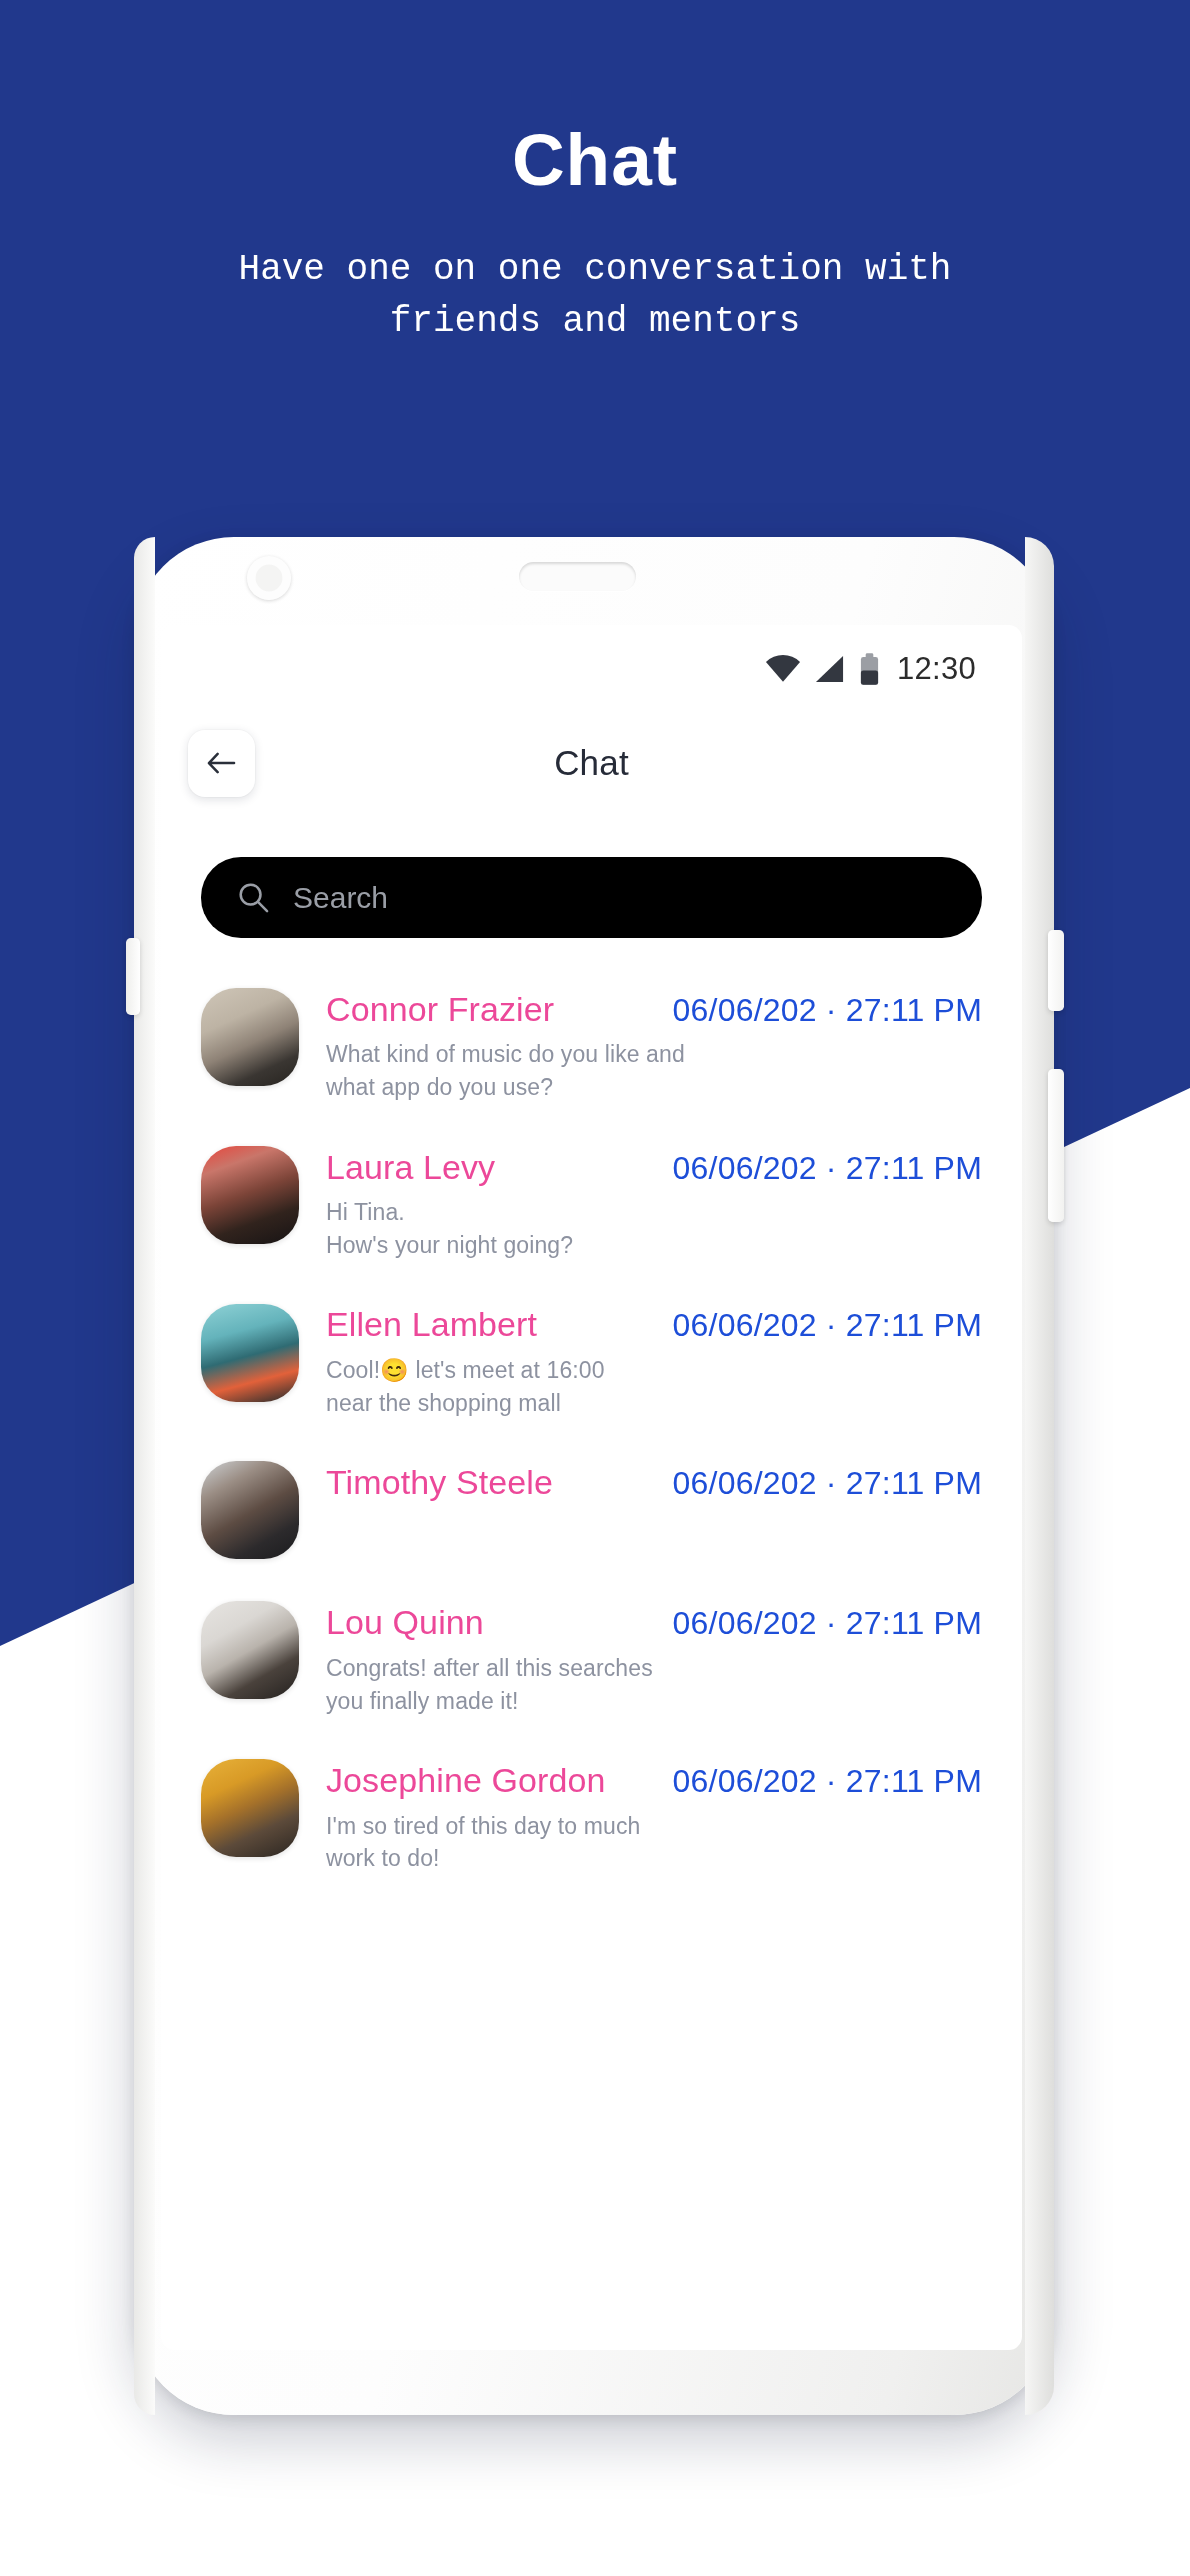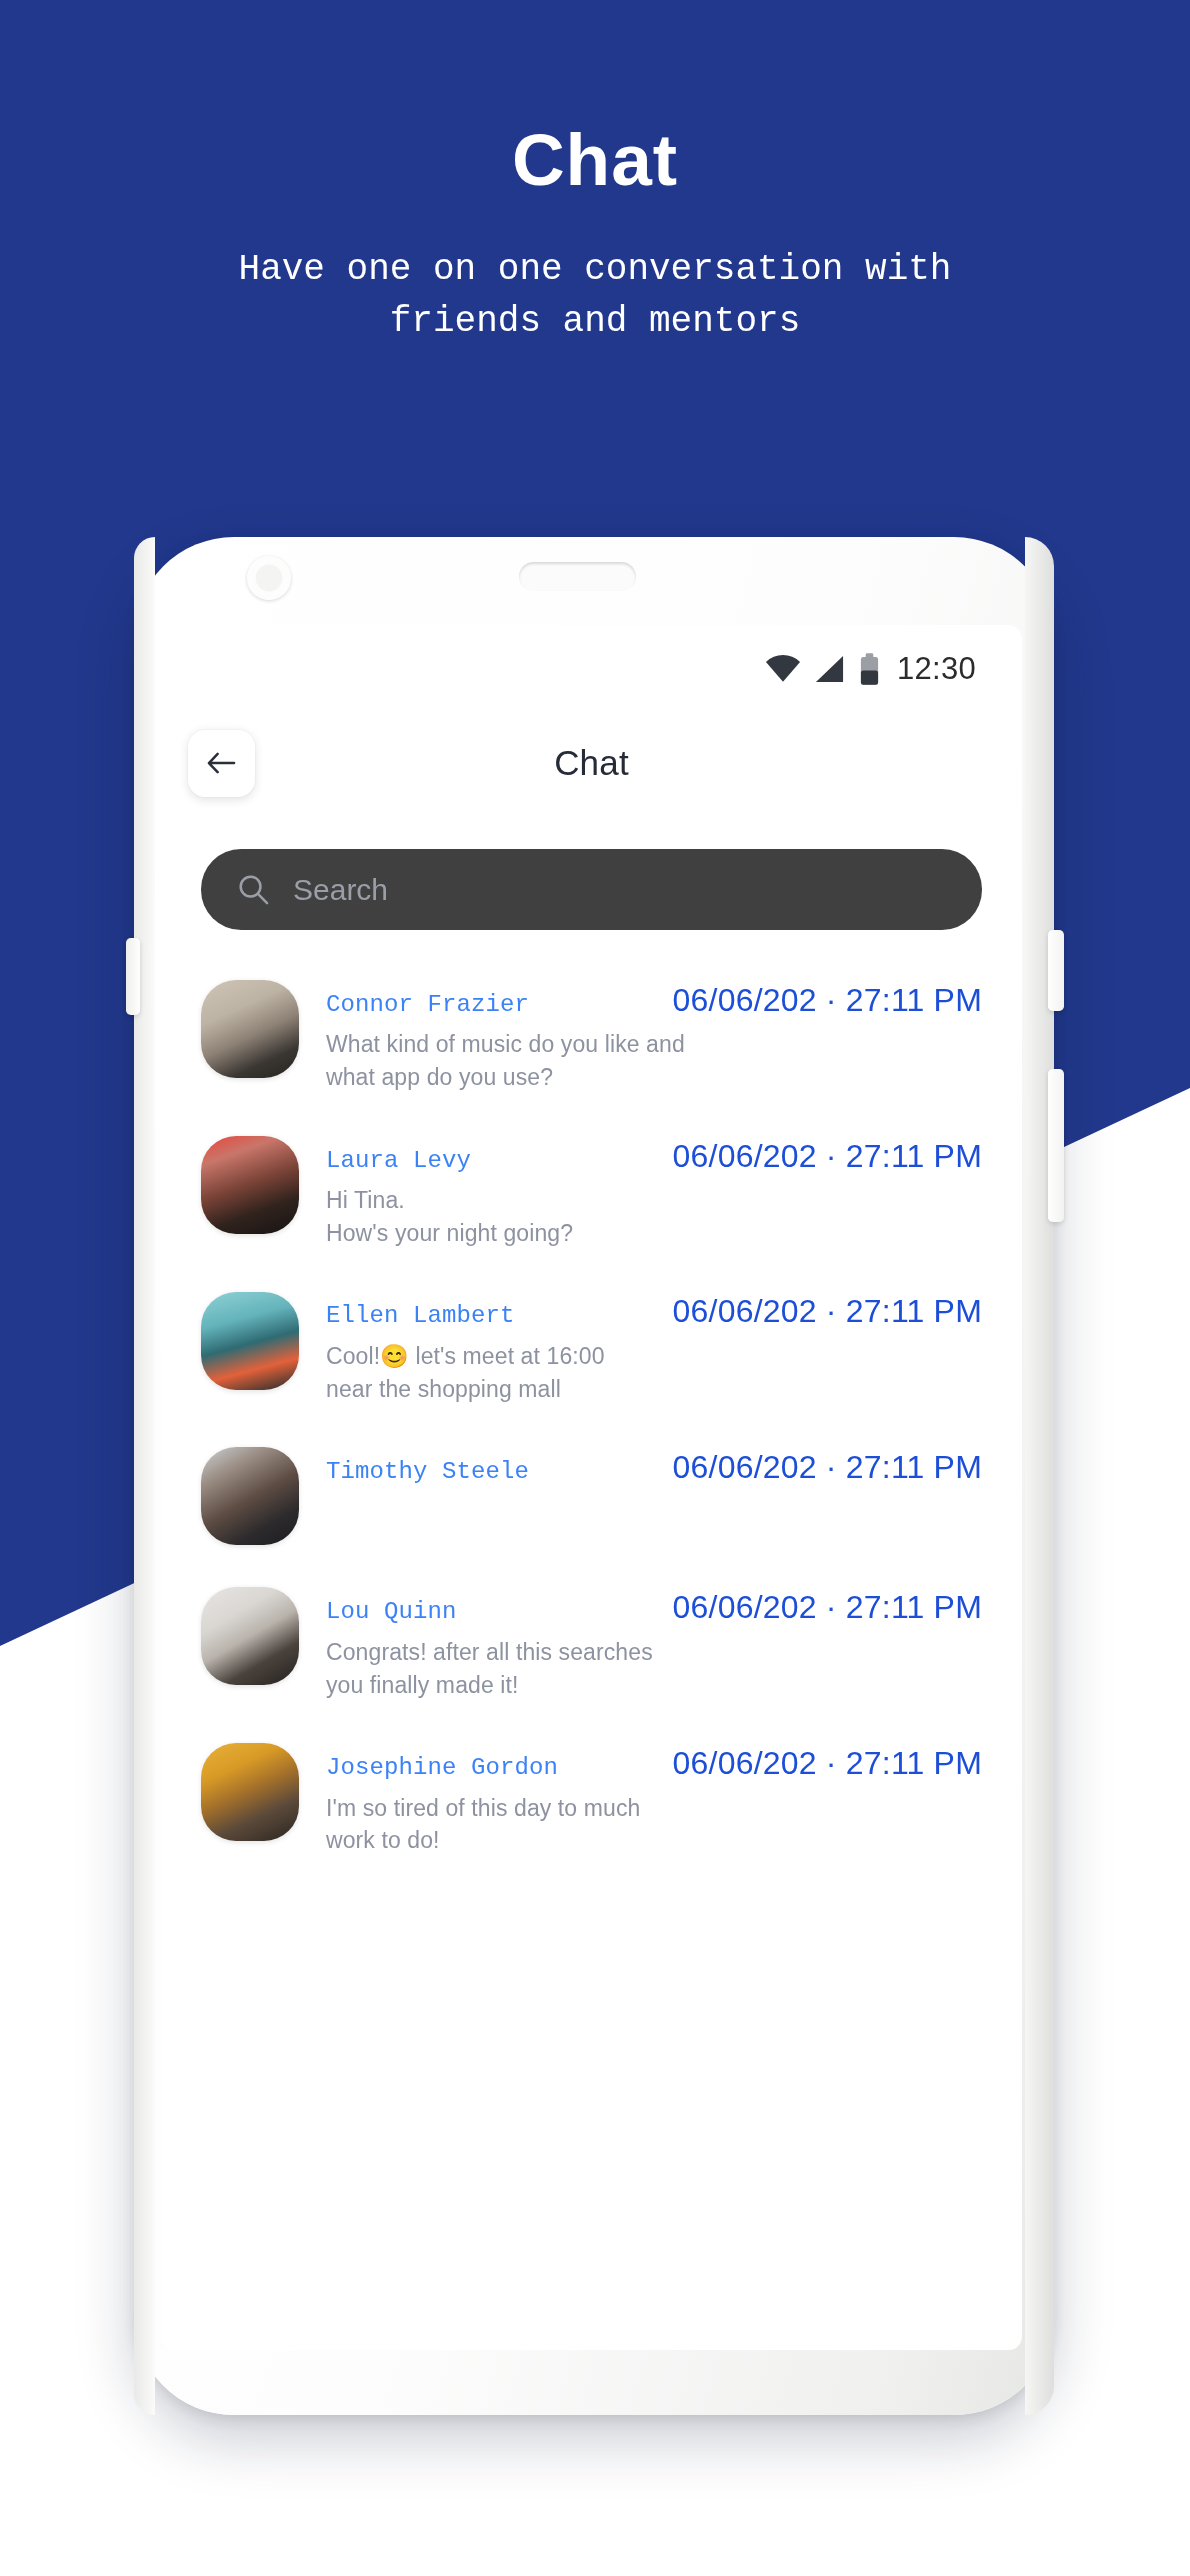--- a/index.html
+++ b/index.html
@@ -119,40 +119,40 @@
     display:flex; align-items:center; justify-content:center;
     cursor:pointer;
   }
   .appbar-title {
     width:100%; text-align:center; font-size:35px; color:#262b38; letter-spacing:0.2px;
   }
 
   
   .search-wrap { padding:36px 40px 0 40px; }
   .search-field {
-    height:81px; background:#404040; border-radius:40px;
-    display:flex; align-items:center; padding:0 36px; gap:23px;
+    height:81px; background:#000000; border-radius:40px;
+    display:flex; align-items:center; padding:0 36px; gap:23px;margin-top:8px;
   }
   .search-placeholder { font-size:30px; color:#9a9ea6; }
 
   
   .chat-list { padding:29px 0 0 0; }
   .chat-row {
     display:flex; padding:21px 40px 21px 40px; gap:27px; align-items:flex-start;
     cursor:pointer;
   }
   .avatar {
     width:98px; height:98px; flex:0 0 98px;
     border-radius:35px; overflow:hidden;
     box-shadow:0 1.9px 5.8px rgba(0,0,0,.10);
   }
   .avatar > div { width:100%; height:100%; }
   .row-main { flex:1; min-width:0; padding-top:1.9px; }
   .row-top { display:flex; align-items:baseline; justify-content:space-between; gap:15.3px; }
-  .row-name { font-size:24px; color:#3b82f6; letter-spacing:0.1px; white-space:nowrap;font-family:Liberation Mono, monospace; }
+  .row-name { font-size:34px; color:#ec4899; letter-spacing:0.1px; white-space:nowrap; }
   .row-time { font-size:32px; color:#1d4ed8; white-space:nowrap; letter-spacing:0.2px; }
   .row-msg {
     margin-top:9.6px; font-size:23px; line-height:1.42; color:#8d92a0;
     white-space:pre-line; letter-spacing:0.1px;
   }
 </style>
 </head>
 <body>
 
 <div id="backdrop"></div>

